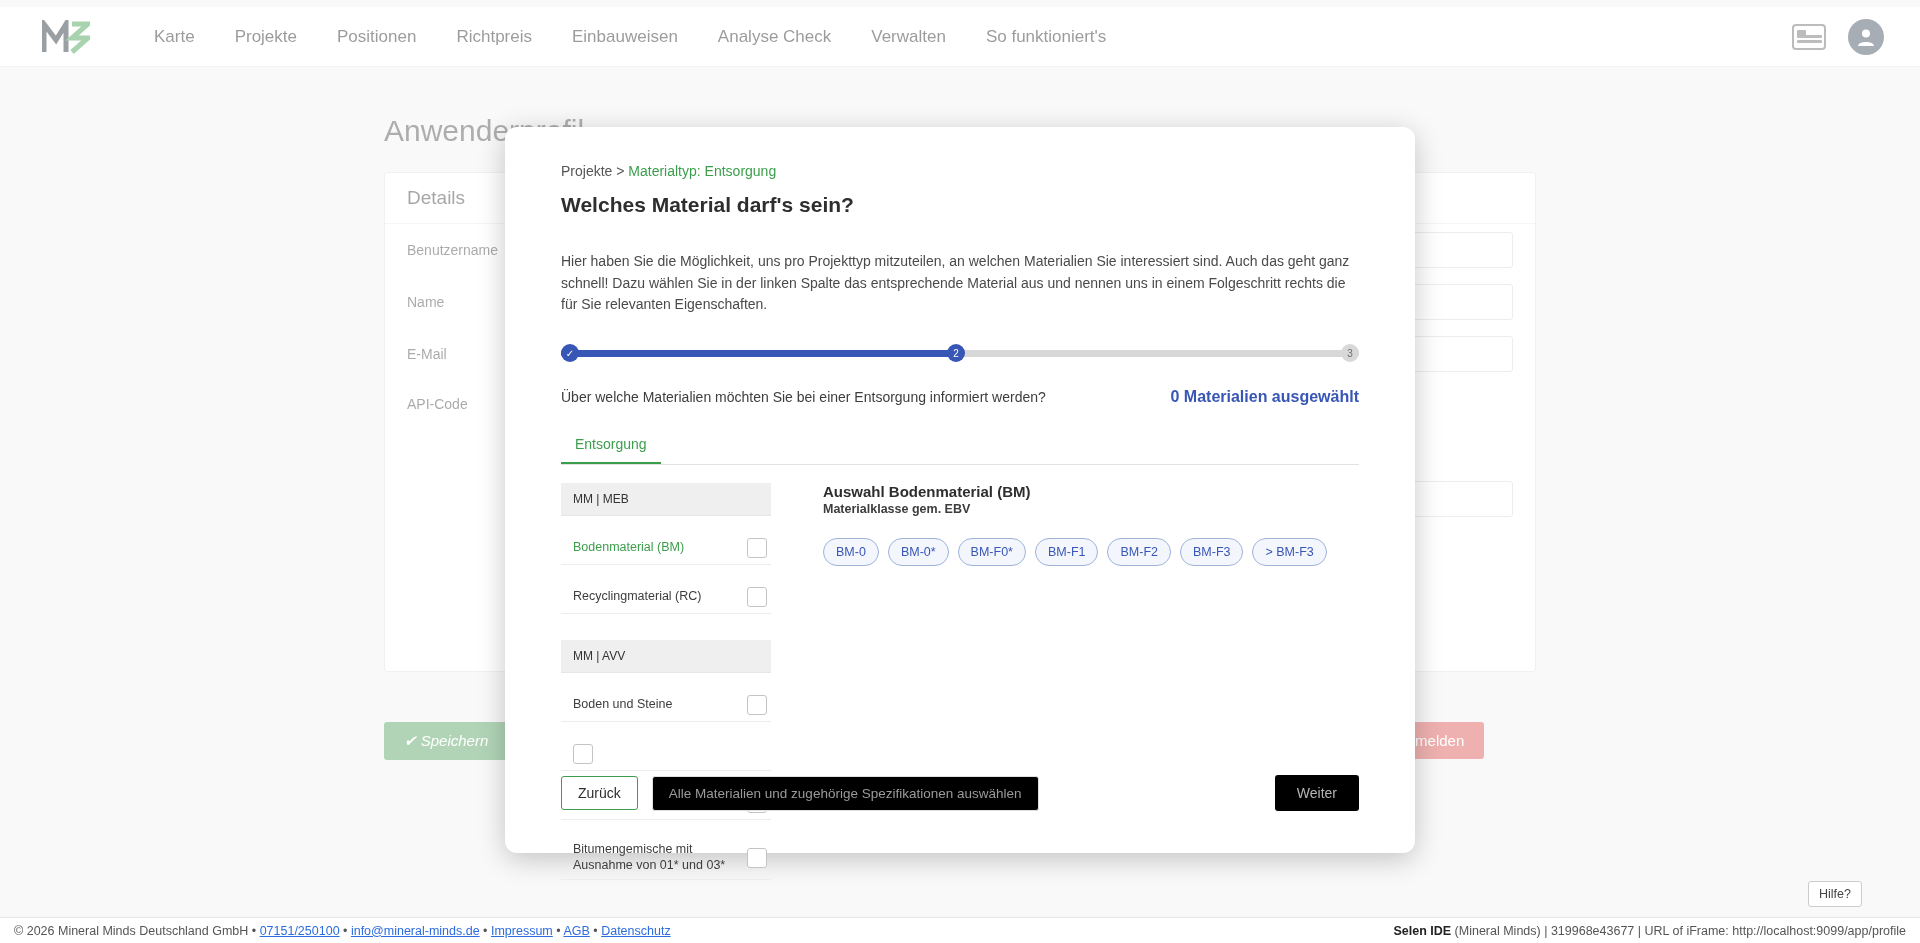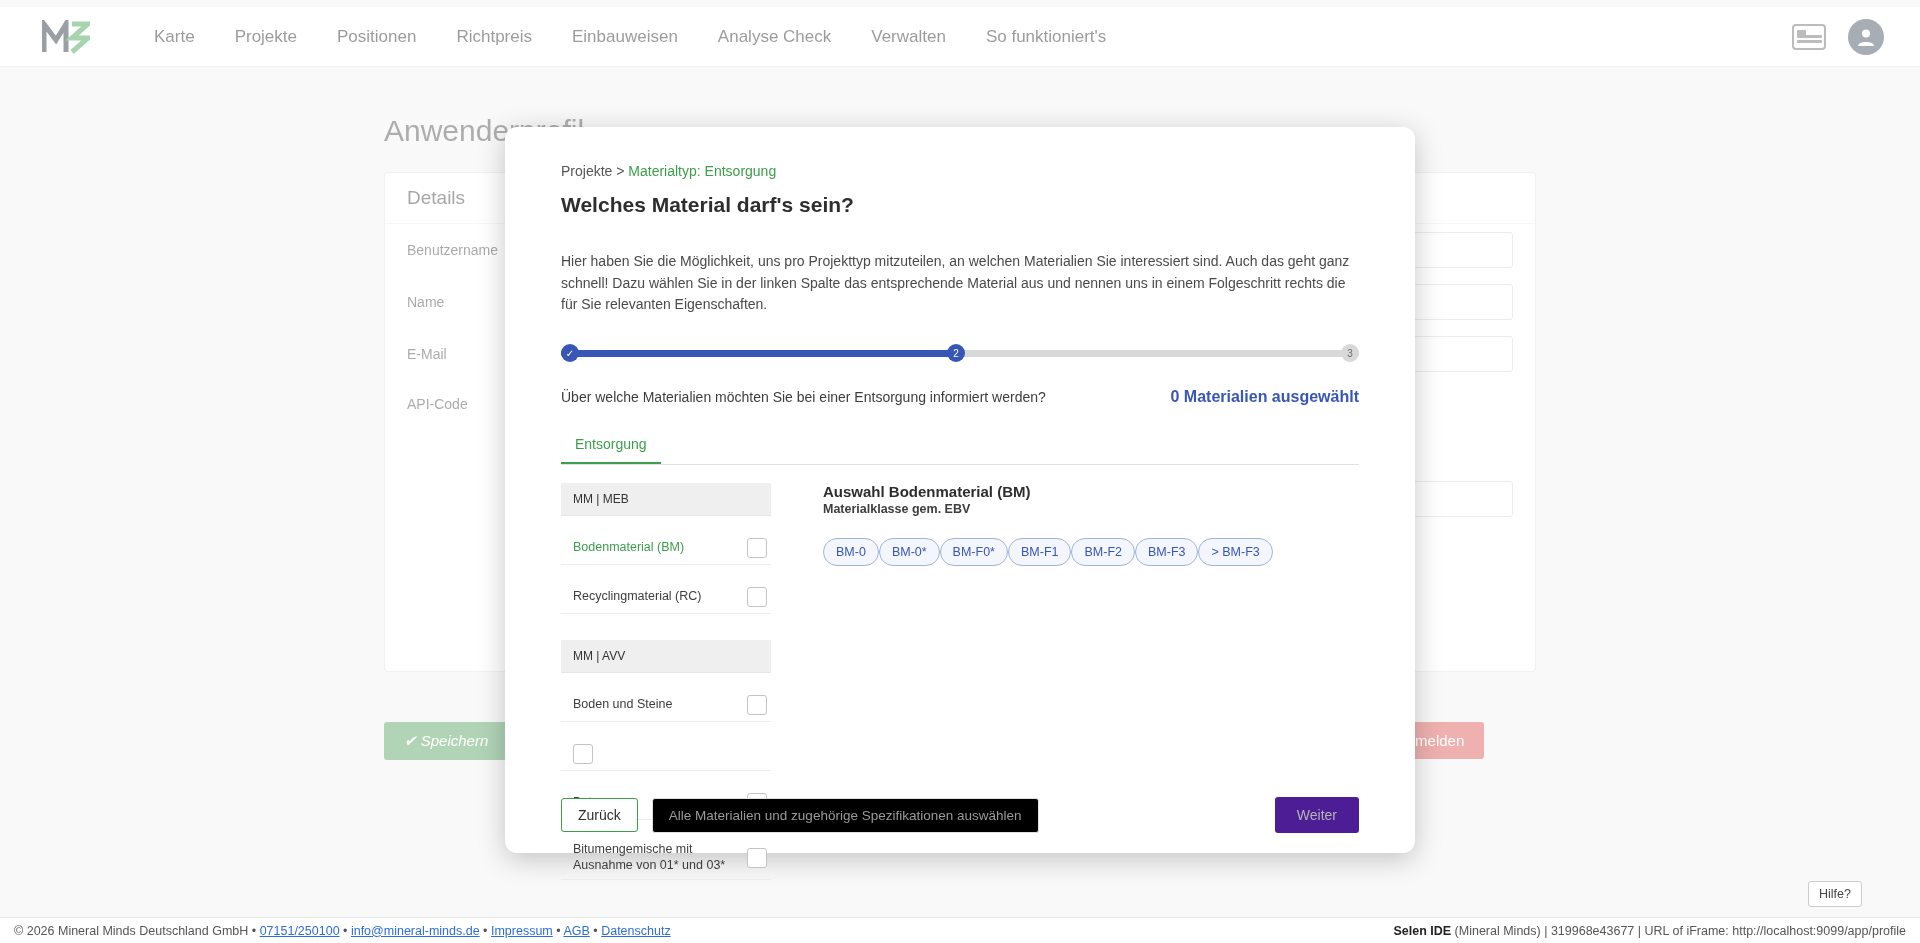--- a/index.html
+++ b/index.html
@@ -166,41 +166,41 @@
   }
   .mat-label { font-size: 12.5px; color: #3d3d3d; line-height: 1.25; padding-right: 8px; }
   .mat-label.active { color: #3c9e4c; }
   .mat-check {
     width: 20px; height: 20px; border: 1px solid #c4c4c4; border-radius: 3px;
     background: #fff; flex: 0 0 auto; margin-right: 4px; cursor: pointer;
   }
   .col-right { flex: 1; padding-left: 52px; }
   .right-title { font-size: 15px; font-weight: 700; color: #2e2e2e; }
   .right-sub { font-size: 12.5px; font-weight: 700; color: #3d3d3d; margin-top: 2px; }
-  .chips { display: flex; margin-top: 22px; flex-wrap: wrap; }
+  .chips { display: flex; gap: 9px; margin-top: 22px; flex-wrap: wrap; }
   .chip {
     border: 1px solid #9fb3d9; color: #3856b5; background: #f3f6fd;
     font-size: 12.5px; padding: 6px 12px; border-radius: 14px; cursor: pointer;
   }
   
   .modal-footer {
-    position: absolute; left: 56px; bottom: 20px; width: 798px;
+    position: absolute; left: 56px; bottom: 42px; width: 798px;
     display: flex; align-items: center;
   }
   .btn-back {
     background: #fff; border: 1px solid #3c9e4c; color: #2e2e2e;
     font-size: 14px; padding: 8px 16px; border-radius: 3px; cursor: pointer;
   }
   .btn-selectall {
     margin-left: 14px; background: #000000; border: 1px solid #e0e0e0;
     color: #9a9a9a; font-size: 13.5px; padding: 9px 16px; border-radius: 3px;
     cursor: pointer;
   }
   .btn-next {
-    margin-left: auto; background: #4c1d95; border: none; color: #b5b5b5;
+    margin-left: auto; background: #000000; border: none; color: #b5b5b5;
     font-size: 14px; padding: 10px 22px; border-radius: 3px; cursor: pointer;
   }
   
   .footer {
     position: absolute; left: 0; bottom: 0; width: 1920px; height: 26px;
     background: #ffffff; border-top: 1px solid #e6e6e6;
     font-size: 12.5px; color: #555;
     display: flex; align-items: center; z-index: 30;
   }
   .footer-left { margin-left: 14px; }

